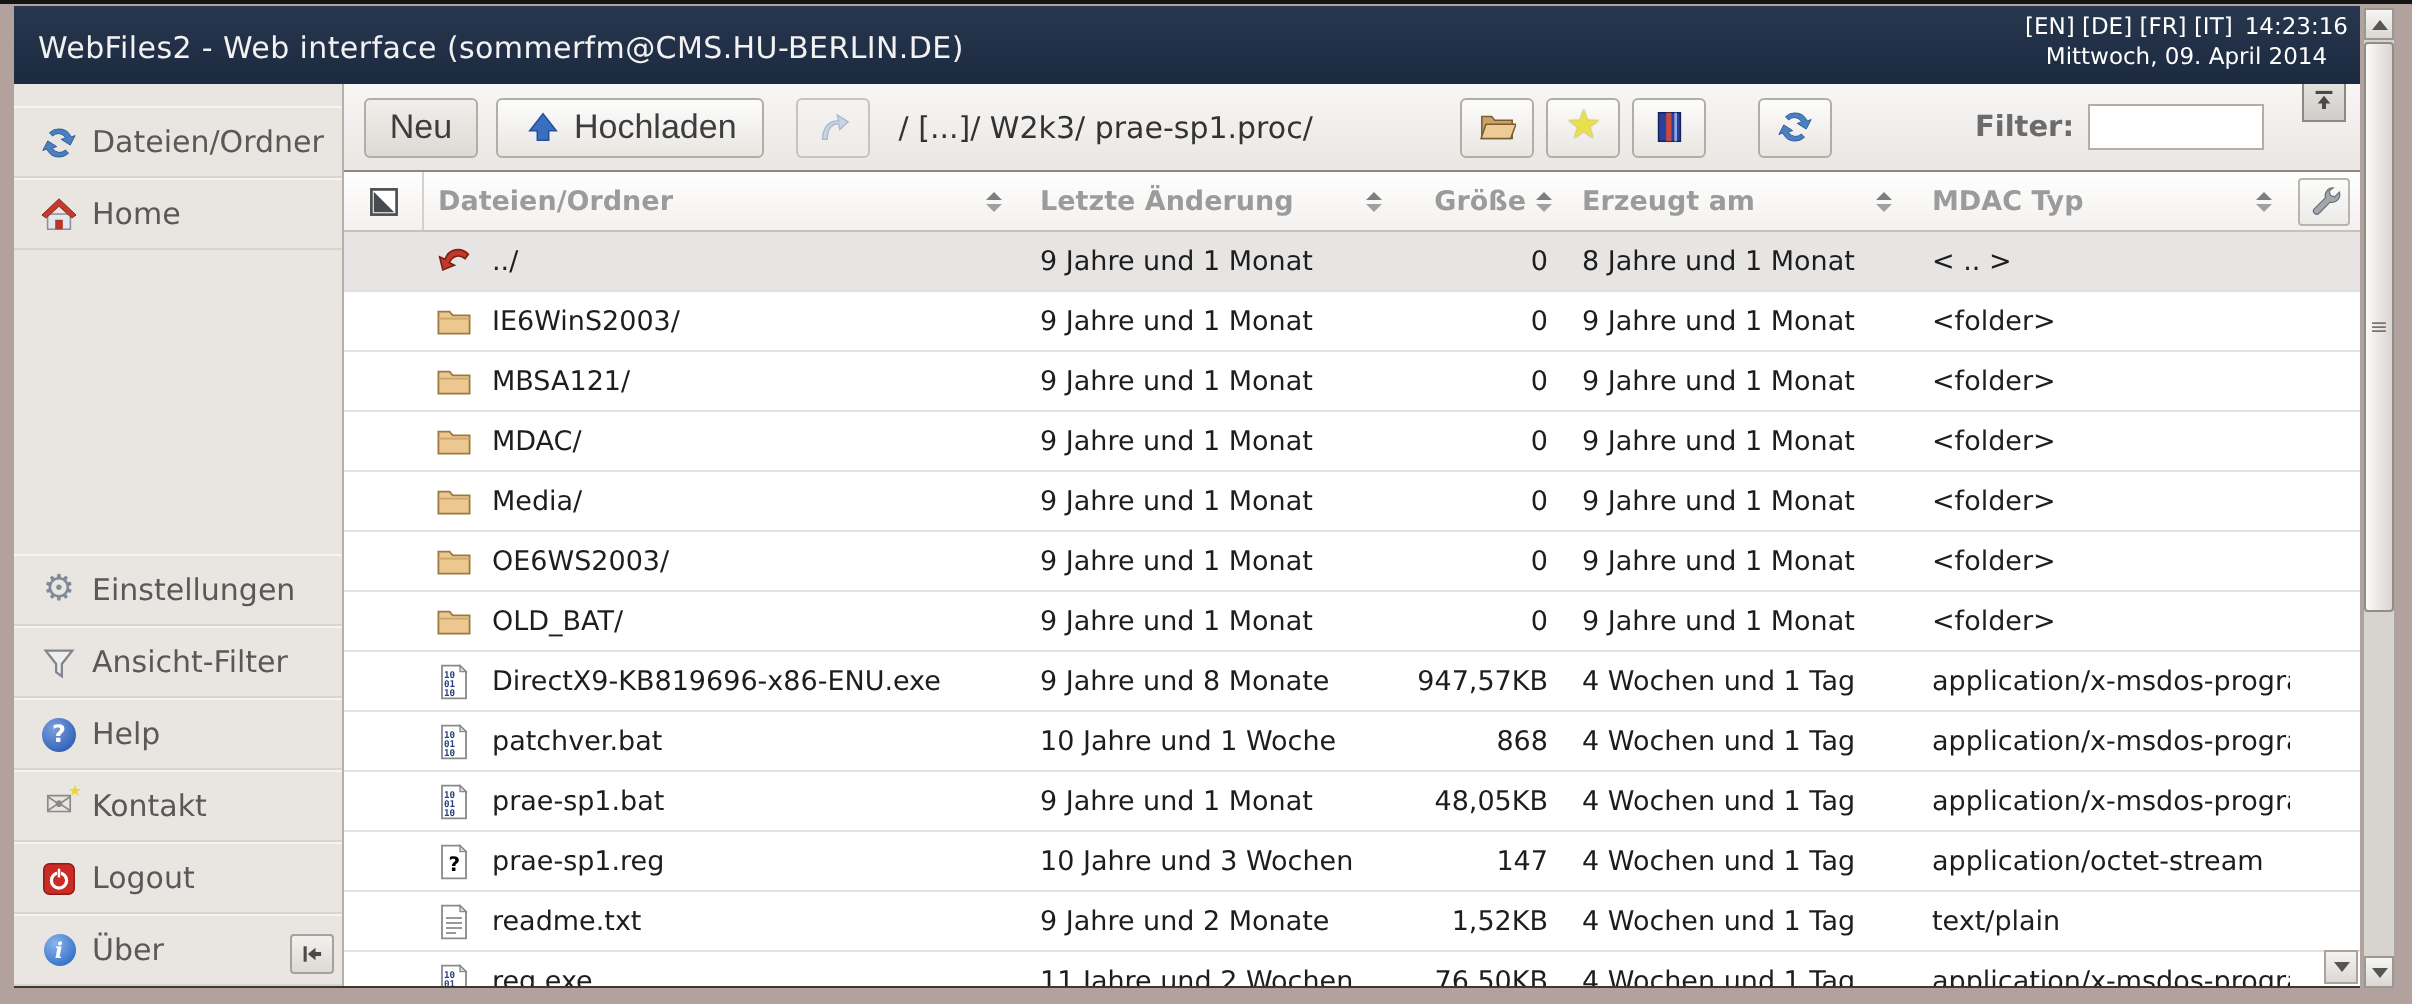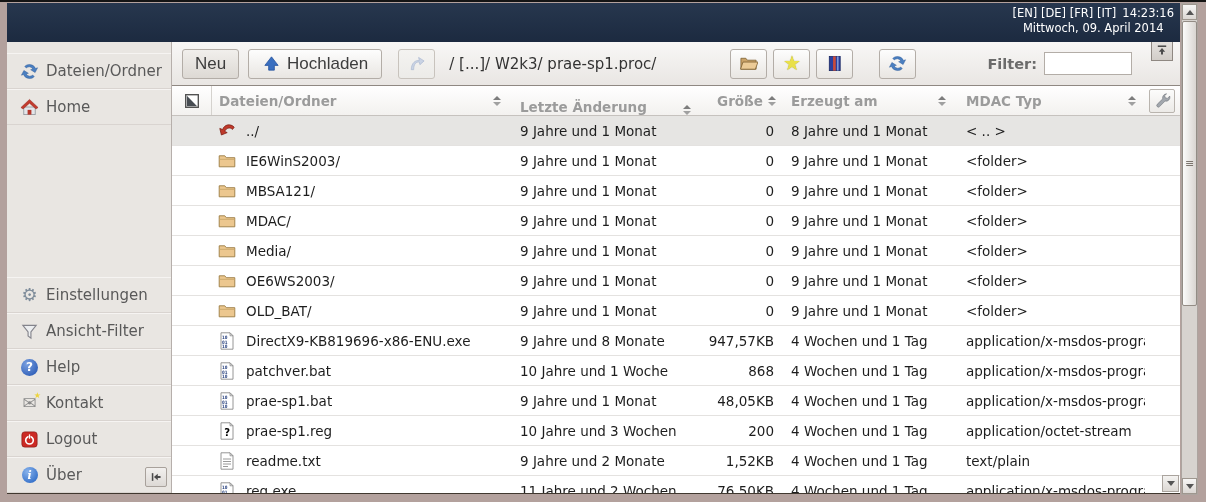--- a/index.html
+++ b/index.html
@@ -64,21 +64,21 @@
   .pin-btn svg { width:14px; height:14px; }
 
   
   .grid-cols { display:grid; grid-template-columns:40px 298px 190px 78px 177px 190px 1fr; align-items:center; }
   .thead { height:30px; flex:0 0 30px; background:linear-gradient(#ffffff,#f3f1ef); border-bottom:1px solid #c6c2be;
     color:#9b9b9b; font-weight:bold; font-size:13.5px; }
   .hc { display:flex; align-items:center; height:100%; cursor:pointer; }
   .hc0 { justify-content:center; border-right:1px solid #d5d2ce; }
   .hc0 svg { width:18px; height:18px; }
   .hc1 { padding-left:7px; }
-  .hc2 { padding-left:10px;align-items:flex-end; }
+  .hc2 { padding-left:10px; }
   .hc3 { justify-content:flex-end; }
   .hc4 { padding-left:13px; }
   .hc5 { padding-left:11px; }
   .hc6 { justify-content:flex-end; padding-right:5px; }
   .sort { display:inline-flex; flex-direction:column; gap:2px; margin-left:auto; margin-right:9px; }
   .hc3 .sort { margin-left:5px; margin-right:2px; }
   .sort i { width:0; height:0; border-left:4px solid transparent; border-right:4px solid transparent; display:block; }
   .sort .up { border-bottom:4px solid #7d7d7d; }
   .sort .dn { border-top:4px solid #a0a0a0; }
   .wrench-btn { width:26px; height:24px; border:1px solid #b9b4ae; border-radius:2px; background:linear-gradient(#fcfcfb,#eceae7);
@@ -191,20 +191,21 @@
         <line x1="6" y1="13" x2="14" y2="13"></line>
           <line x1="6" y1="15.5" x2="11" y2="15.5"></line>
       </g>
     </symbol>
   </defs>
 </svg>
 
 <div class="frame">
 
   <div class="titlebar">
+    <span class="title">WebFiles2 - Web interface (sommerfm@CMS.HU-BERLIN.DE)</span>
     <div class="tb-right">
       <div class="row1">
         <span>[EN] [DE] [FR] [IT]</span>
         <span>14:23:16</span>
       </div>
       <div><span>Mittwoch, 09. April 2014</span></div>
     </div>
   </div>
 
   <div class="app">
@@ -520,21 +521,21 @@
 
         <div class="trow grid-cols">
           <div class="c"></div>
           <div class="c cname">
               <svg class="ric" viewBox="0 0 20 20">
                 <use href="#sym-unkfile" xlink:href="#sym-unkfile"></use>
               </svg>
               <span>prae-sp1.reg</span>
             </div>
           <div class="c cmod">10 Jahre und 3 Wochen</div>
-          <div class="c csize">200</div>
+          <div class="c csize">147</div>
           <div class="c ccre">4 Wochen und 1 Tag</div>
           <div class="c cmime">application/octet-stream</div>
           <div class="c"></div>
         </div>
 
         <div class="trow grid-cols">
           <div class="c"></div>
           <div class="c cname">
               <svg class="ric" viewBox="0 0 20 20">
                 <use href="#sym-txtfile" xlink:href="#sym-txtfile"></use>

